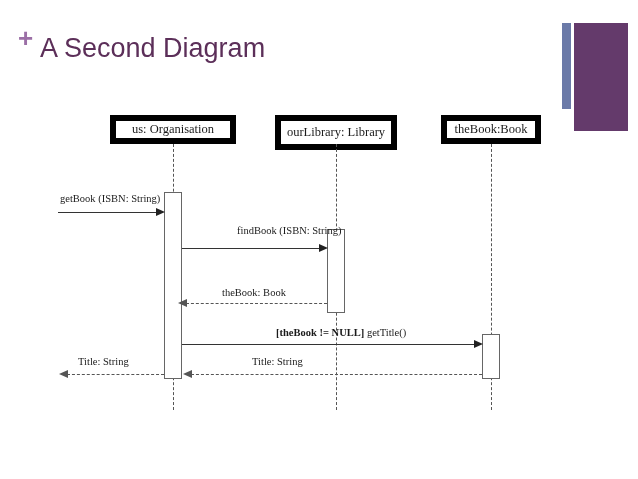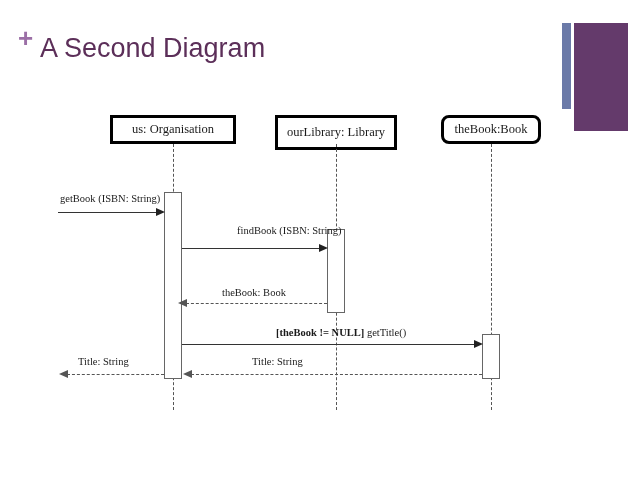--- a/index.html
+++ b/index.html
@@ -63,21 +63,21 @@
   #diagram {
     position: absolute;
     left: 0;
     top: 0;
     width: 638px;
     height: 479px;
   }
 
   .lifeline-box {
     position: absolute;
-    border: 3px solid #000000;
+    border: 6px solid #000000;
     background: #ffffff;
     box-sizing: border-box;
     display: flex;
     align-items: center;
     justify-content: center;
     font-family: "Liberation Serif", serif;
     font-size: 12.5px;
     color: #1a1a1a;
     white-space: nowrap;
   }
@@ -148,21 +148,21 @@
   <div id="deco-bar-block"></div>
 
   <div id="diagram">
 
     <div class="lifeline-box" style="left:110px; top:115px; width:126px; height:29px;">
       <span>us: Organisation</span>
     </div>
     <div class="lifeline-box" style="left:275px; top:115px; width:122px; height:35px;">
       <span>ourLibrary: Library</span>
     </div>
-    <div class="lifeline-box" style="left:441px; top:115px; width:100px; height:29px;border-radius:8px;">
+    <div class="lifeline-box" style="left:441px; top:115px; width:100px; height:29px;">
       <span>theBook:Book</span>
     </div>
 
     <div class="lifeline-dash" style="left:173px; top:144px; height:266px;"></div>
     <div class="lifeline-dash" style="left:336px; top:144px; height:266px;"></div>
     <div class="lifeline-dash" style="left:491px; top:144px; height:266px;"></div>
 
     <div class="activation" style="left:164px; top:192px; width:18px; height:187px;"></div>
     <div class="activation" style="left:327px; top:229px; width:18px; height:84px;"></div>
     <div class="activation" style="left:482px; top:334px; width:18px; height:45px;"></div>

